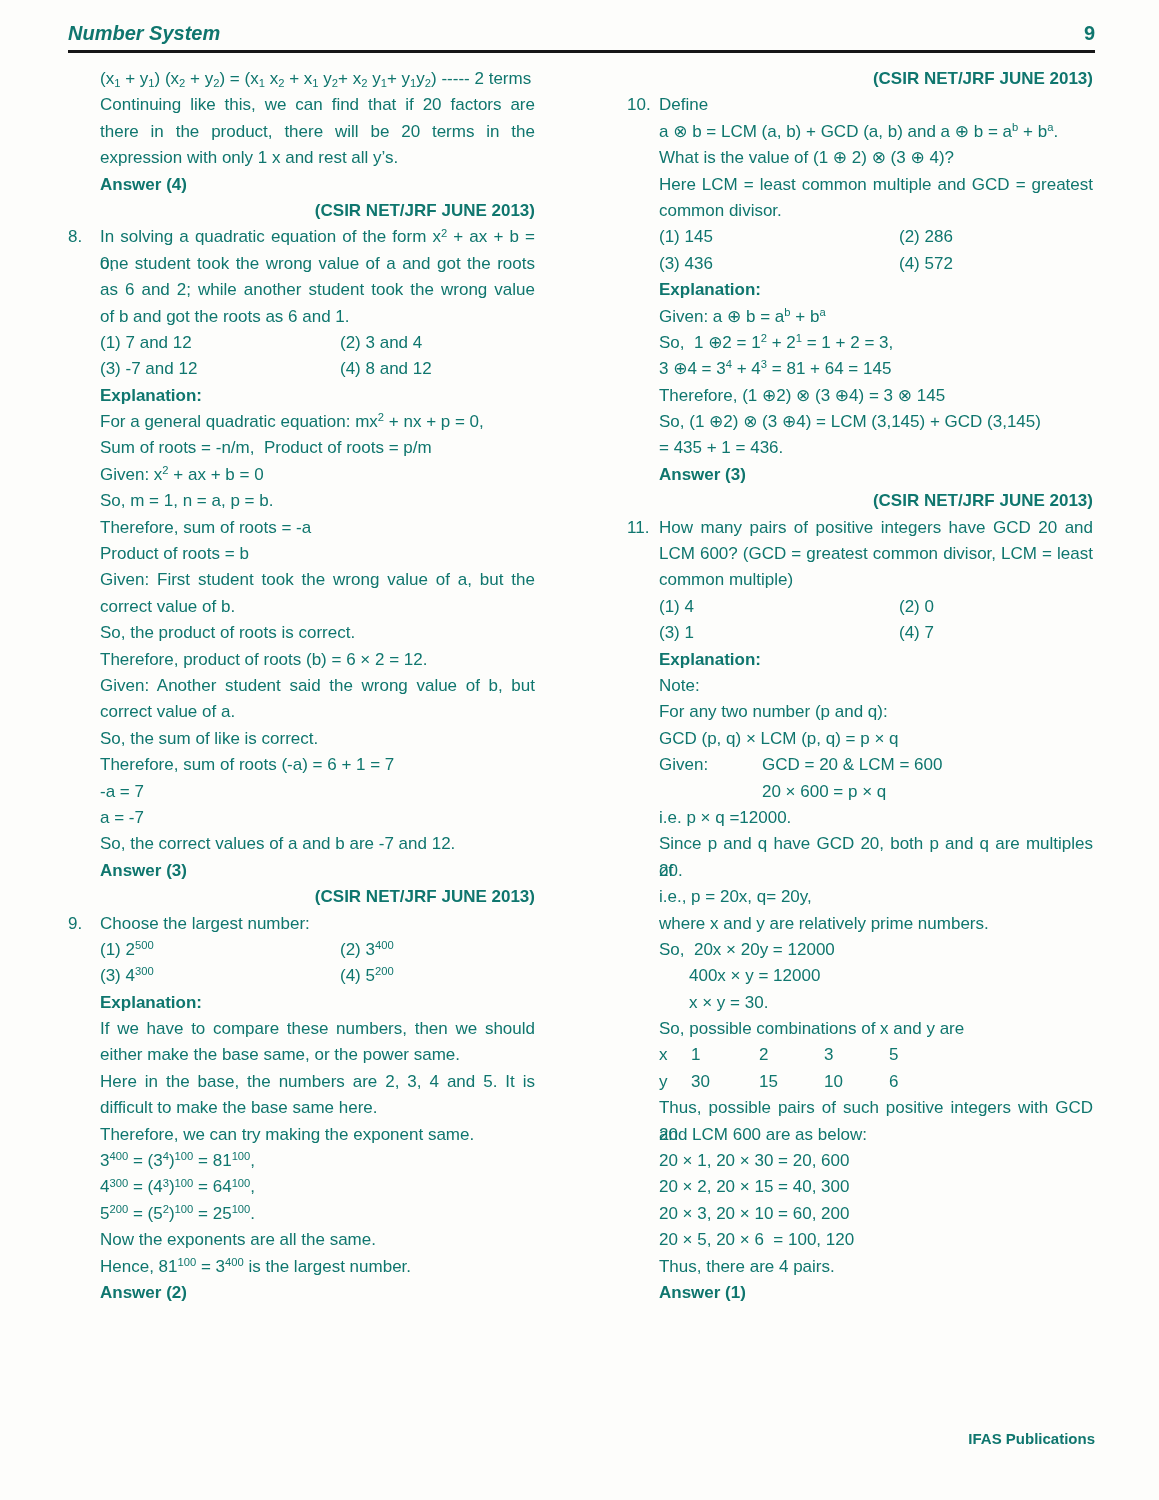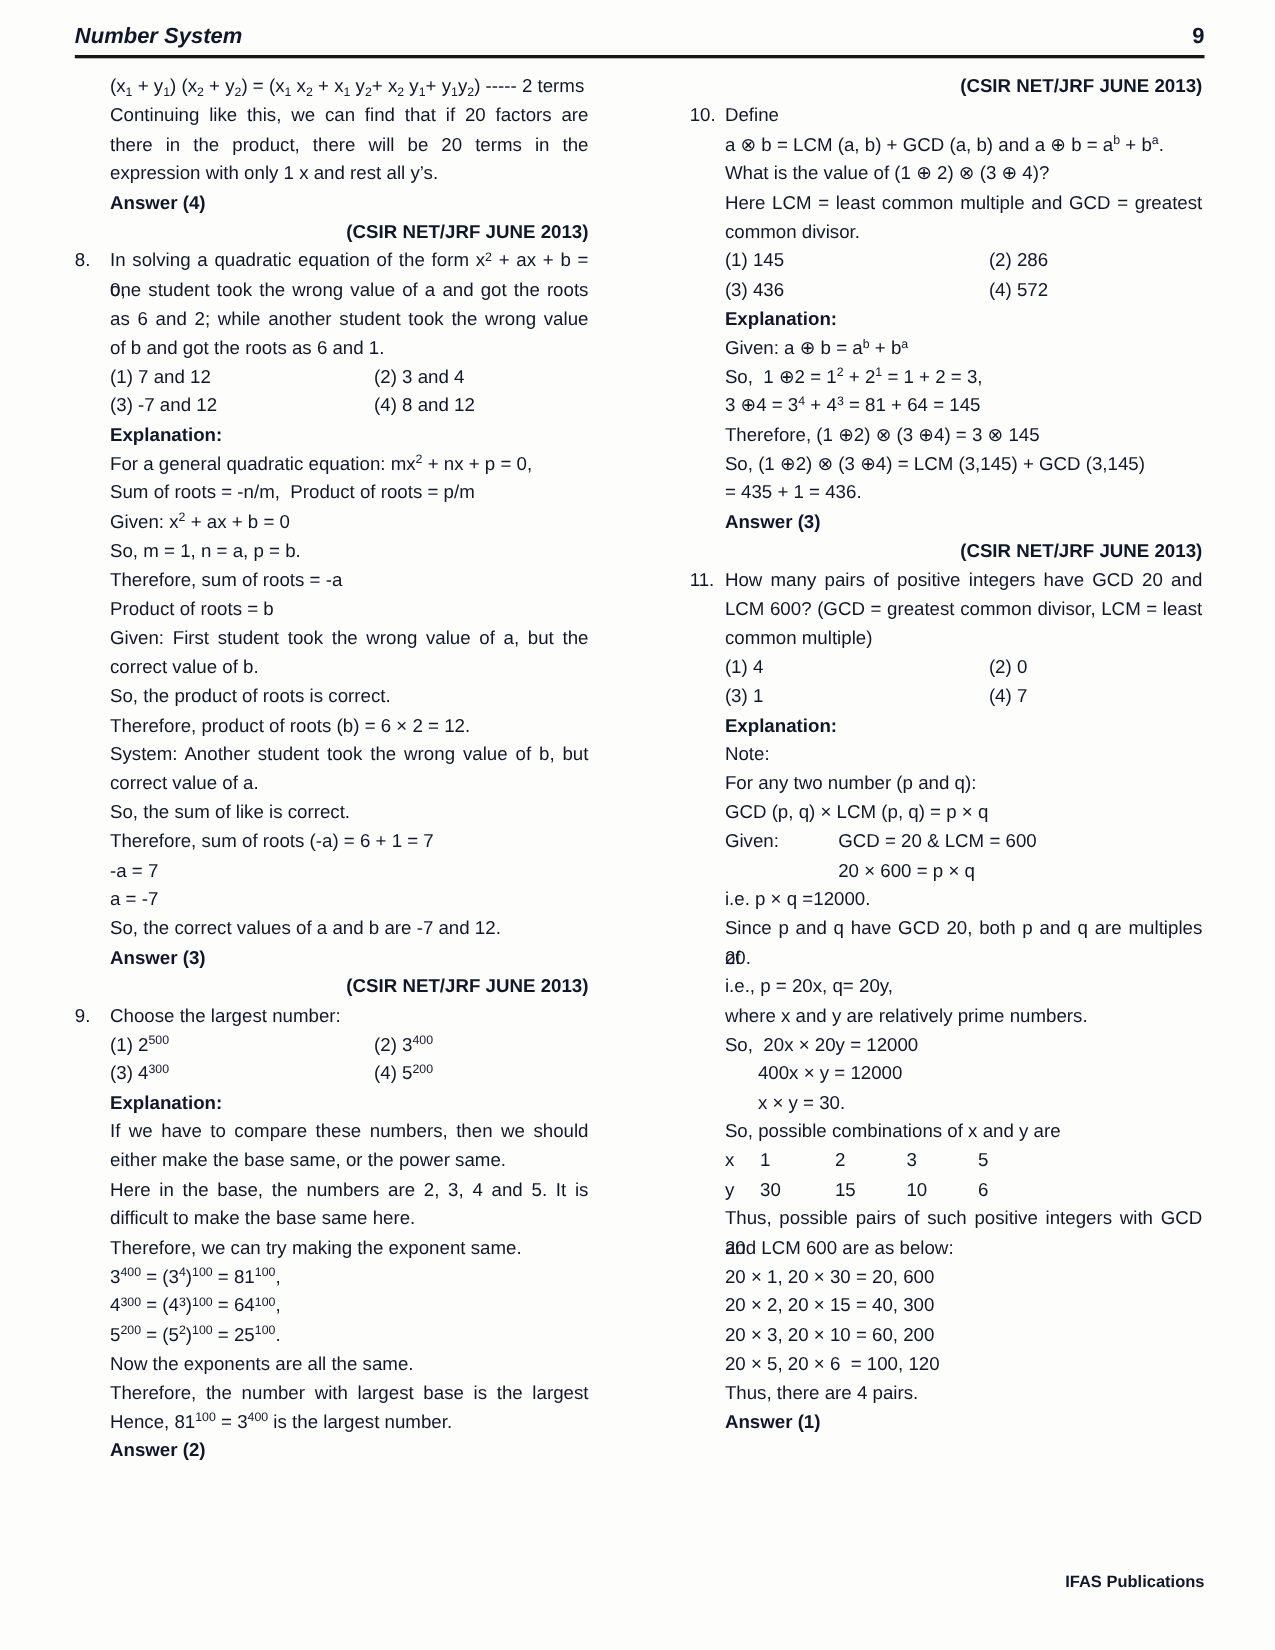--- a/index.html
+++ b/index.html
@@ -1,18 +1,18 @@
 <!DOCTYPE html>
 <html><head>
 <meta charset="utf-8">
 <style>
   html,body{margin:0;padding:0;background:#e9e9e9;}
   .page{
     position:relative;width:1159px;height:1500px;background:#fdfdfb;
-    font-family:"Liberation Sans","DejaVu Sans",sans-serif;color:#0f172a;
+    font-family:"Liberation Sans","DejaVu Sans",sans-serif;color:#0f766e;
     overflow:hidden;margin:0 auto;
   }
   .header{
     display:flex;justify-content:space-between;align-items:flex-end;
     margin:0 64px 0 68px;padding-top:22px;padding-bottom:5px;
     border-bottom:3px solid #171717;
   }
   .title{font-style:italic;font-weight:bold;font-size:20px;}
   .pagenum{font-weight:bold;font-size:20px;}
   .content{display:flex;gap:92px;margin:13px 66px 0 68px;}
@@ -64,21 +64,21 @@
           <div class="line">For a general quadratic equation: mx<span class="sup">2</span> + nx + p = 0,</div>
           <div class="line">Sum of roots = -n/m,&nbsp; Product of roots = p/m</div>
           <div class="line">Given: x<span class="sup">2</span> + ax + b = 0</div>
           <div class="line">So, m = 1, n = a, p = b.</div>
           <div class="line">Therefore, sum of roots = -a</div>
           <div class="line">Product of roots = b</div>
           <div class="line j">Given: First student took the wrong value of a, but the</div>
           <div class="line">correct value of b.</div>
           <div class="line">So, the product of roots is correct.</div>
           <div class="line">Therefore, product of roots (b) = 6 × 2 = 12.</div>
-          <div class="line j">System: Another student took the wrong value of b, but</div>
+          <div class="line j">Given: Another student said the wrong value of b, but</div>
           <div class="line">correct value of a.</div>
           <div class="line">So, the sum of like is correct.</div>
           <div class="line">Therefore, sum of roots (-a) = 6 + 1 = 7</div>
           <div class="line">-a = 7</div>
           <div class="line">a = -7</div>
           <div class="line">So, the correct values of a and b are -7 and 12.</div>
           <div class="line b">Answer (3)</div>
           <div class="line b r">(CSIR NET/JRF JUNE 2013)</div>
           <div class="line"><span class="num">9.</span>Choose the largest number:</div>
           <div class="line"><span class="opt-l">(1) 2<span class="sup">500</span></span><span class="opt-r">(2) 3<span class="sup">400</span></span></div>
@@ -86,21 +86,20 @@
           <div class="line b">Explanation:</div>
           <div class="line j">If we have to compare these numbers, then we should</div>
           <div class="line">either make the base same, or the power same.</div>
           <div class="line j">Here in the base, the numbers are 2, 3, 4 and 5. It is</div>
           <div class="line">difficult to make the base same here.</div>
           <div class="line">Therefore, we can try making the exponent same.</div>
           <div class="line">3<span class="sup">400</span> = (3<span class="sup">4</span>)<span class="sup">100</span> = 81<span class="sup">100</span>,</div>
           <div class="line">4<span class="sup">300</span> = (4<span class="sup">3</span>)<span class="sup">100</span> = 64<span class="sup">100</span>,</div>
           <div class="line">5<span class="sup">200</span> = (5<span class="sup">2</span>)<span class="sup">100</span> = 25<span class="sup">100</span>.</div>
           <div class="line">Now the exponents are all the same.</div>
-          <div class="line j">Therefore, the number with largest base is the largest</div>
           <div class="line">Hence, 81<span class="sup">100</span> = 3<span class="sup">400</span> is the largest number.</div>
           <div class="line b">Answer (2)</div>
         </div>
     </div>
     <div class="col-right">
       <div class="col-inner" id="col-right">
           <div class="line b r">(CSIR NET/JRF JUNE 2013)</div>
           <div class="line"><span class="num">10.</span>Define</div>
           <div class="line">a ⊗ b = LCM (a, b) + GCD (a, b) and a ⊕ b = a<span class="sup">b</span> + b<span class="sup">a</span>.</div>
           <div class="line">What is the value of (1 ⊕ 2) ⊗ (3 ⊕ 4)?</div>

